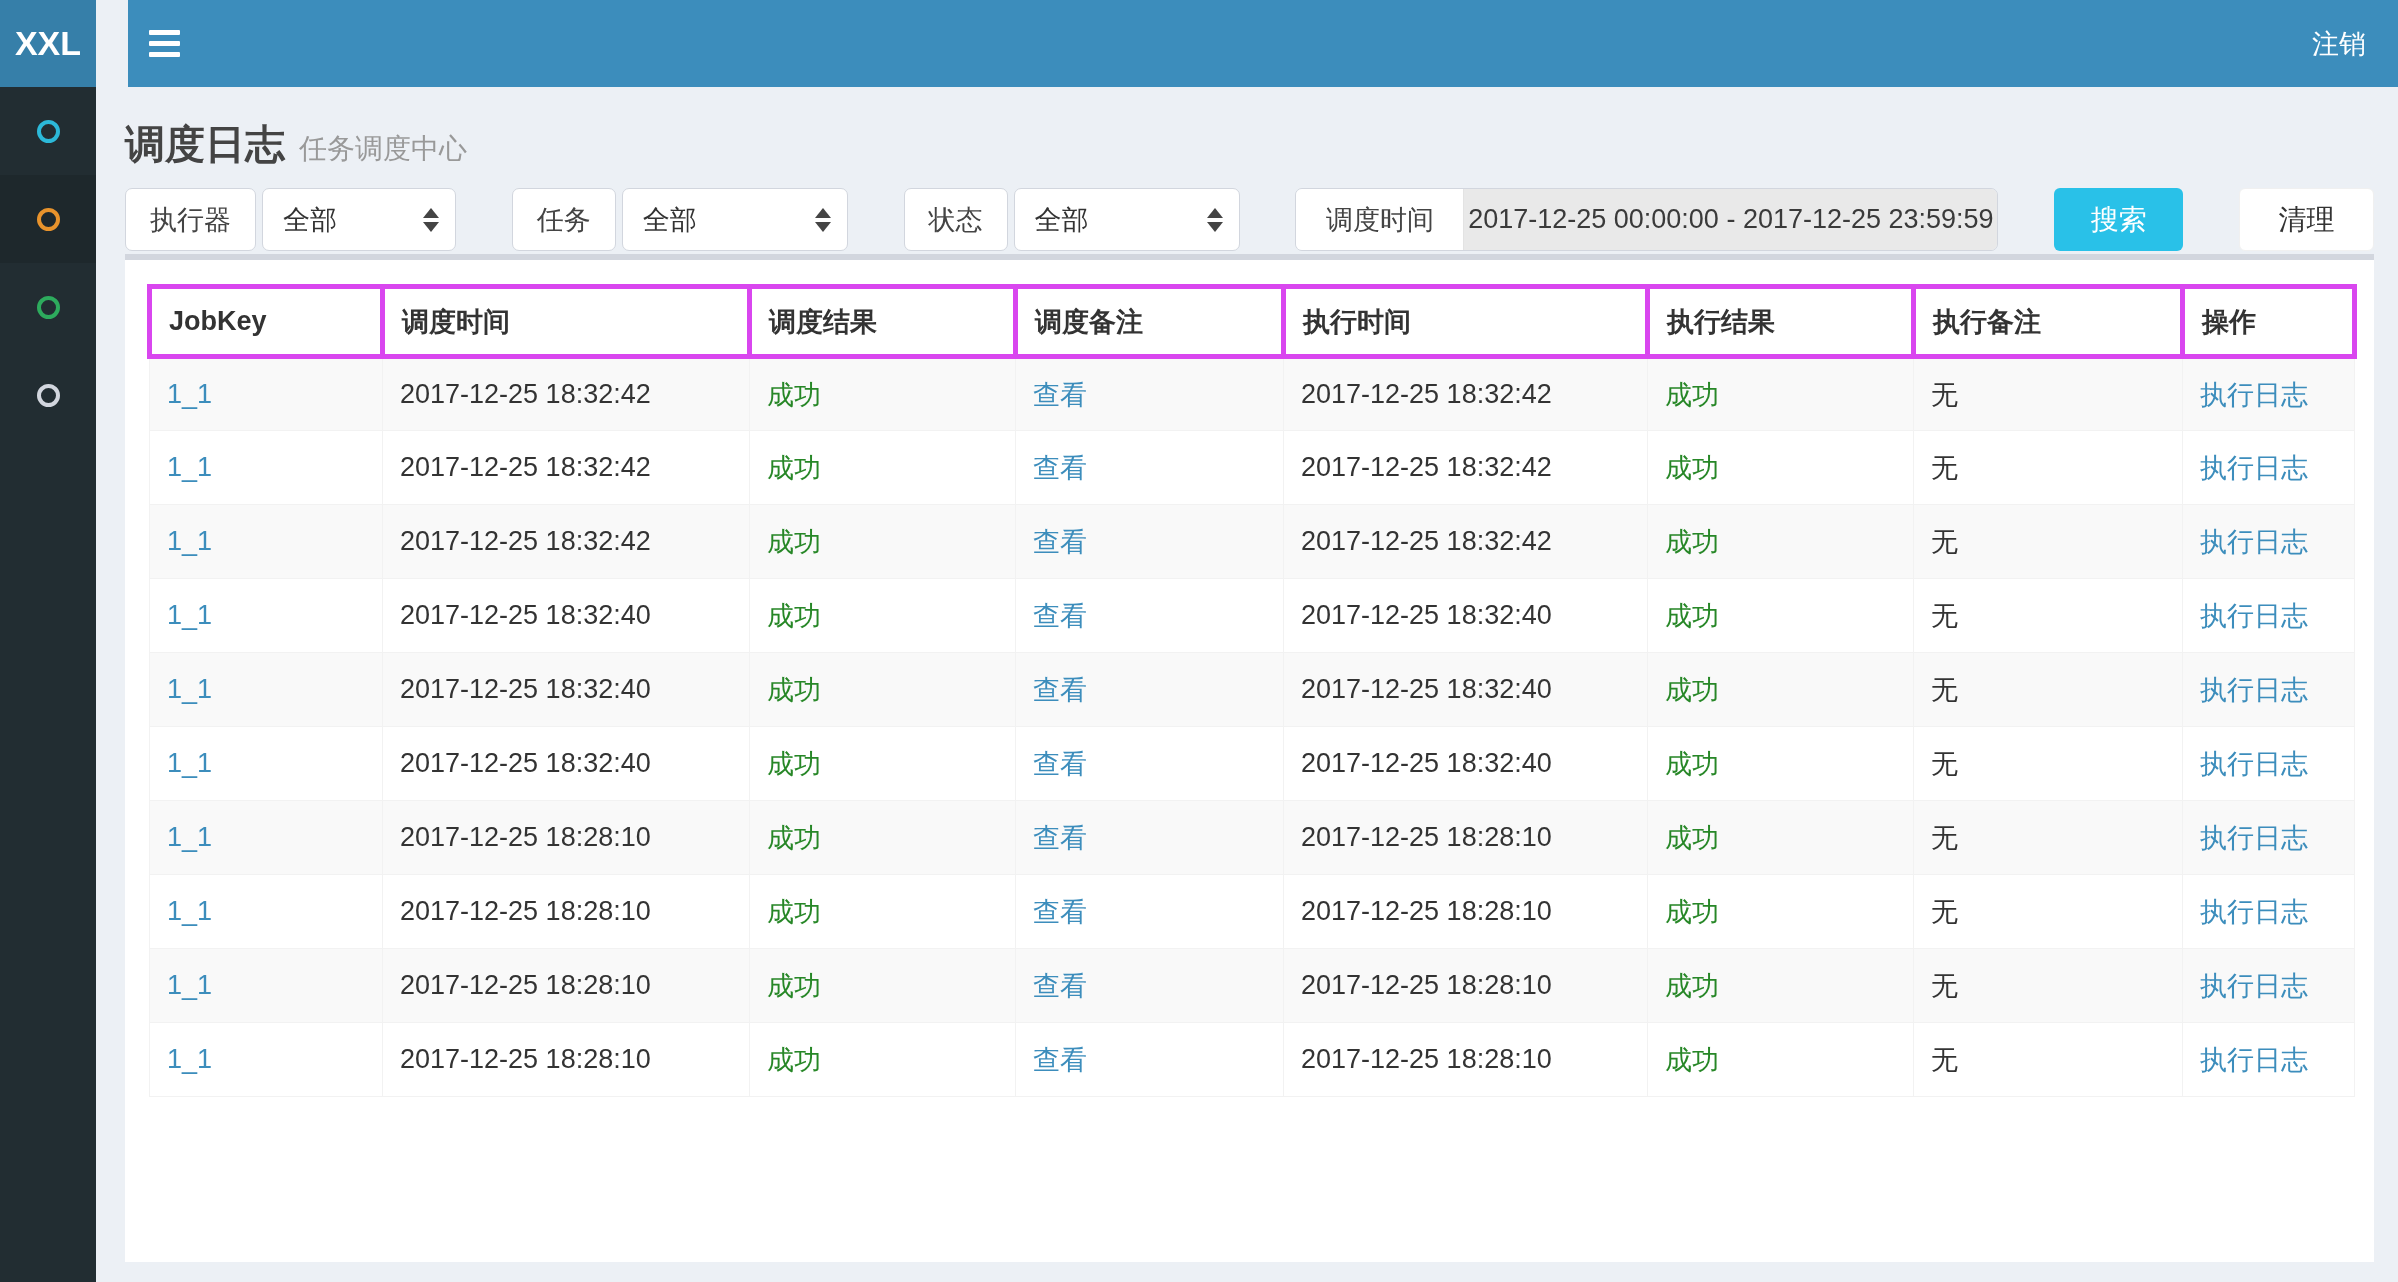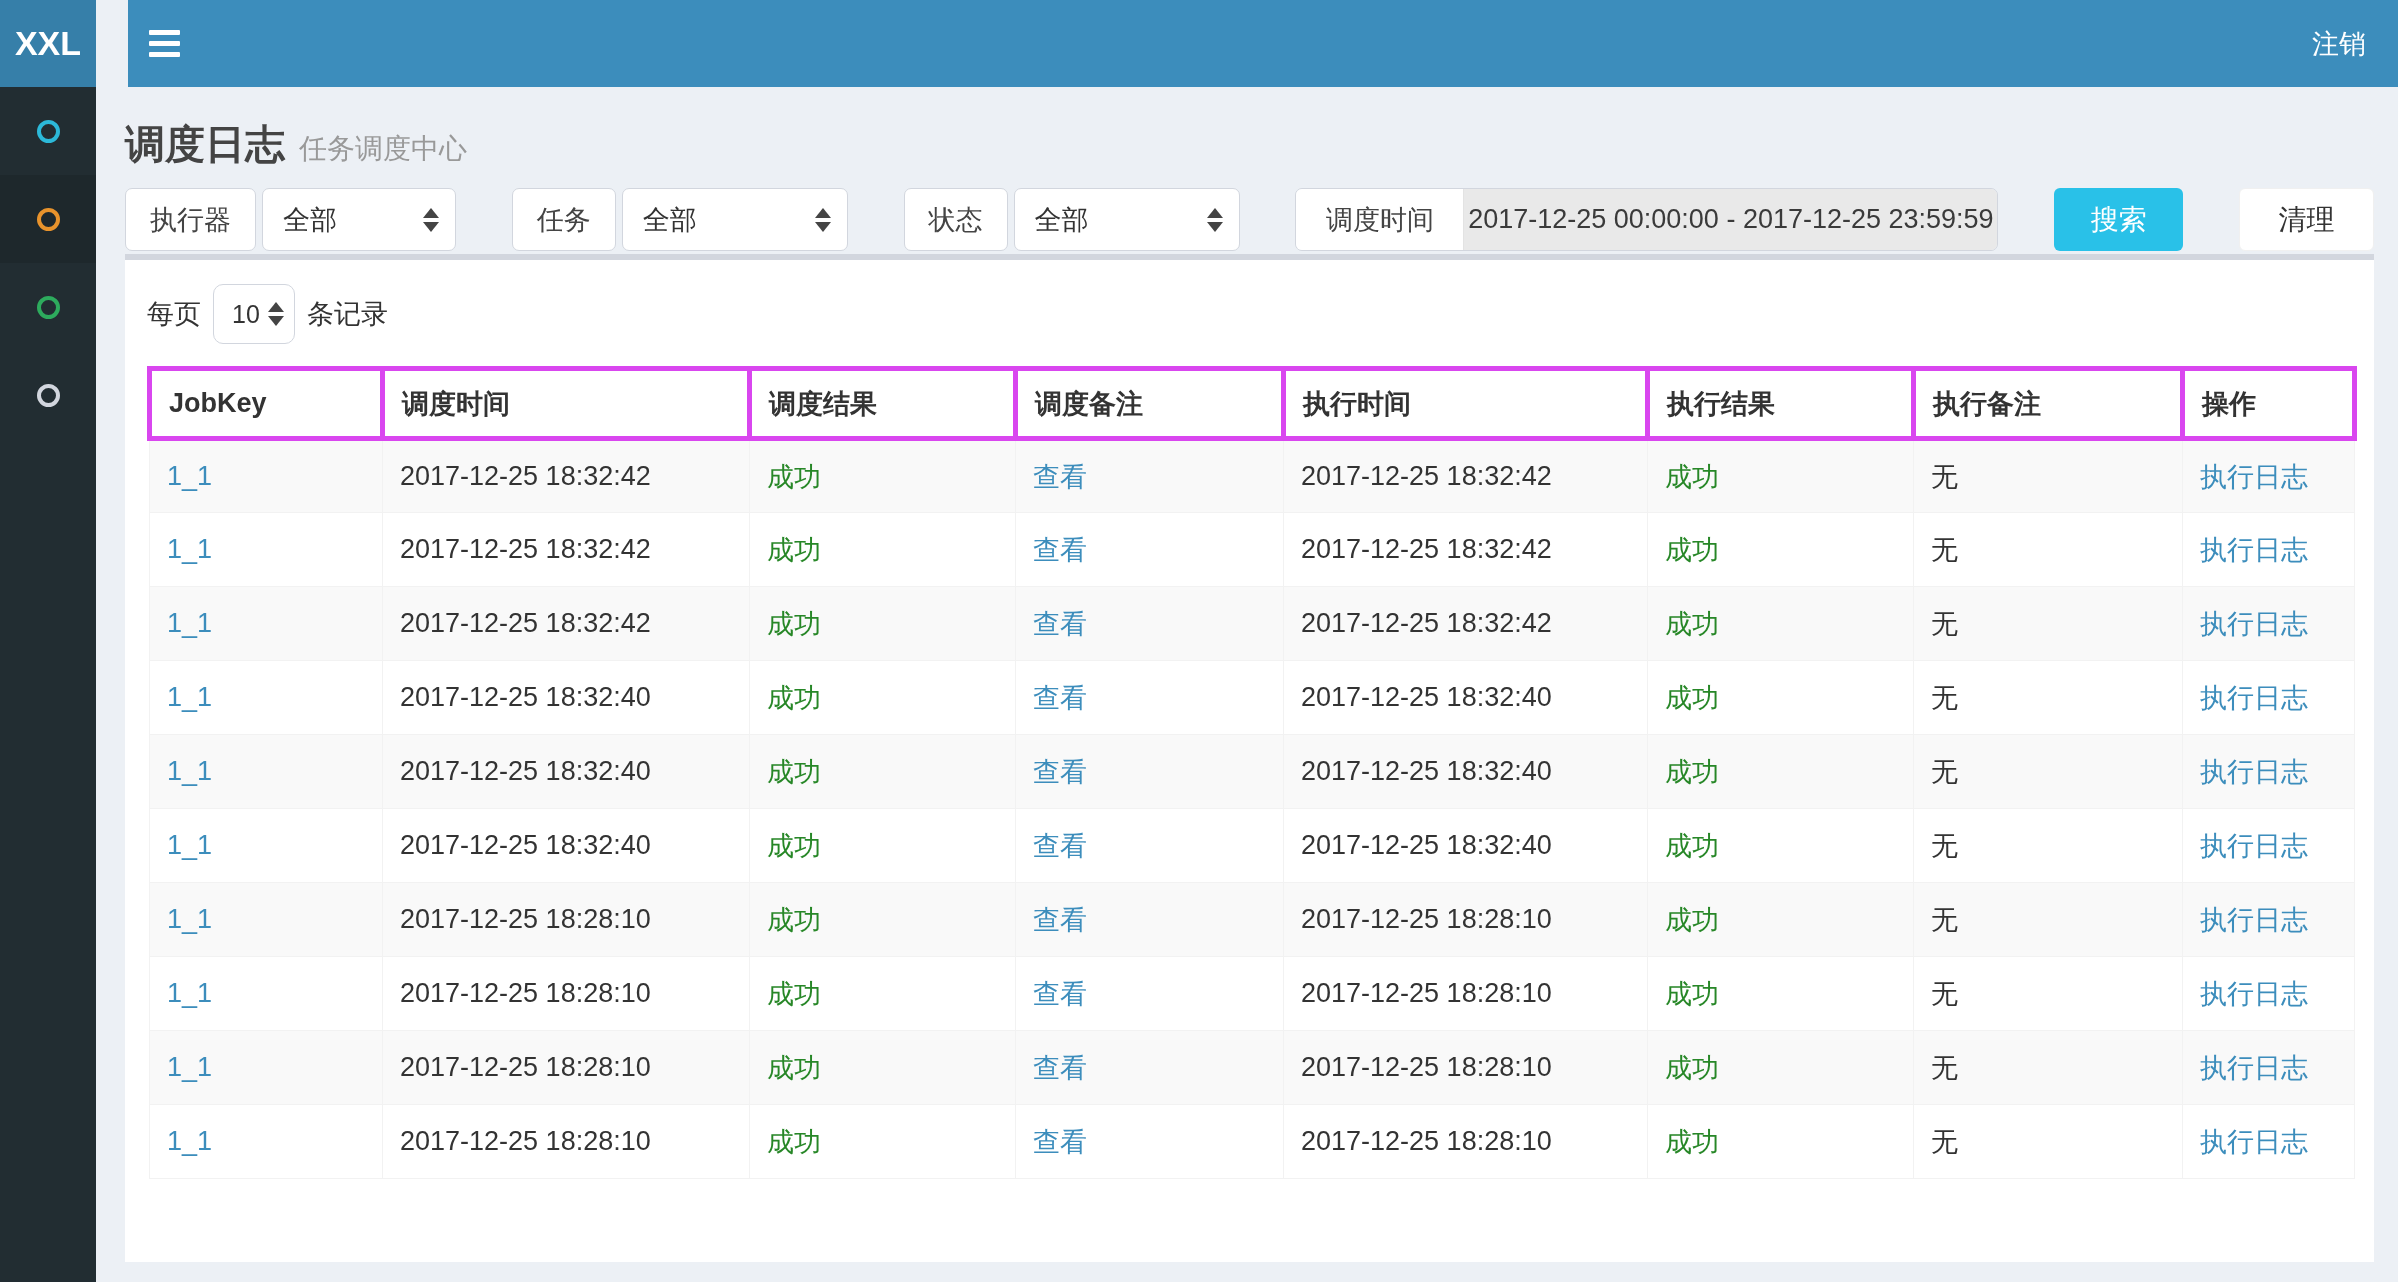--- a/index.html
+++ b/index.html
@@ -149,31 +149,20 @@
     <div class="time-group">
       <span class="time-addon">调度时间</span>
       <input class="time-input" type="text" readonly="" value="2017-12-25 00:00:00 - 2017-12-25 23:59:59" style="">
     </div>
     <button class="btn btn-search">搜索</button>
     <button class="btn btn-clear">清理</button>
   </div>
 
   <div class="box">
 
-    <div class="page-size-row">
-      <span>每页</span>
-      <div class="page-size-sel">
-        <span>10</span>
-        <span class="updown">
-            <i class="up"></i>
-            <i class="down"></i>
-          </span>
-      </div>
-      <span>条记录</span>
-    </div>
 
     <table>
       <colgroup id="table-cols">
           <col style="width: 233px;">
           <col style="width: 367px;">
           <col style="width: 266px;">
           <col style="width: 268px;">
           <col style="width: 364px;">
           <col style="width: 266px;">
           <col style="width: 269px;">

